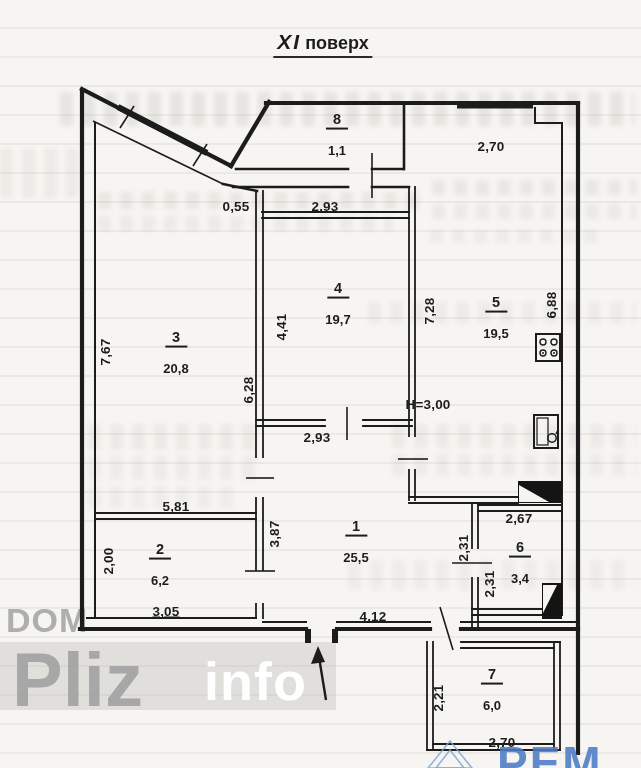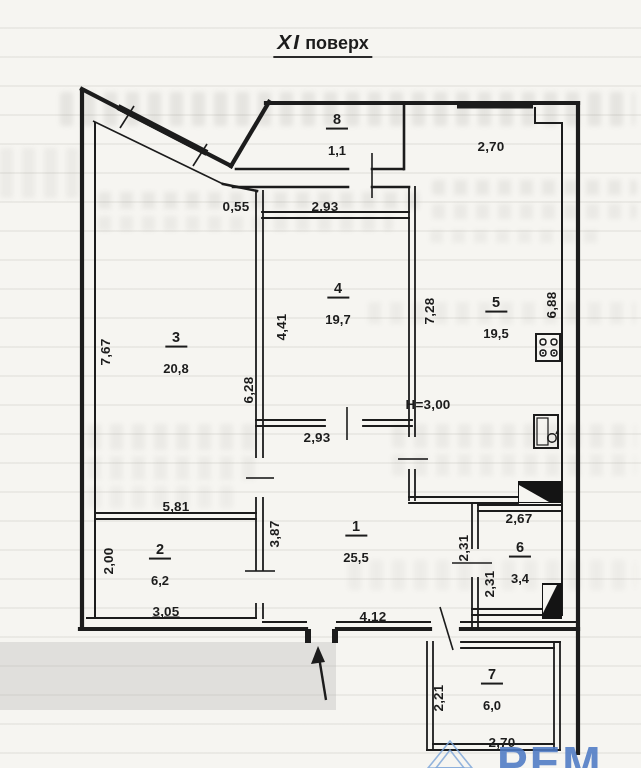--- a/index.html
+++ b/index.html
@@ -90,20 +90,23 @@
   <div class="bleed" style="left:430px;top:230px;width:175px;height:13px;opacity:.15;"></div>
   <div class="bleed" style="left:368px;top:302px;width:268px;height:22px;opacity:.15;"></div>
   <div class="bleed" style="left:88px;top:424px;width:172px;height:26px;opacity:.17;"></div>
   <div class="bleed" style="left:88px;top:456px;width:172px;height:24px;opacity:.15;"></div>
   <div class="bleed" style="left:88px;top:486px;width:150px;height:22px;opacity:.13;"></div>
   <div class="bleed" style="left:392px;top:424px;width:244px;height:24px;opacity:.17;"></div>
   <div class="bleed" style="left:392px;top:454px;width:244px;height:22px;opacity:.15;"></div>
   <div class="bleed" style="left:348px;top:560px;width:288px;height:30px;opacity:.13;"></div>
 
   <div class="wm-band"></div>
+  <div class="wm-dom">DOM</div>
+  <div class="wm-pliz">Pliz</div>
+  <div class="wm-info">info</div>
 
   <svg class="plan" width="641" height="768" viewBox="0 0 641 768">
 
     <g stroke="#1c1c1c" fill="none" stroke-width="4.2" stroke-linecap="square">
       <path d="M82 90 L82 629"></path>
       <path d="M80 629 H306"></path>
       <path d="M337 629 H430"></path>
       <path d="M461 629 H578"></path>
       <path d="M578 103 V753"></path>
       <path d="M266 103 H578"></path>

